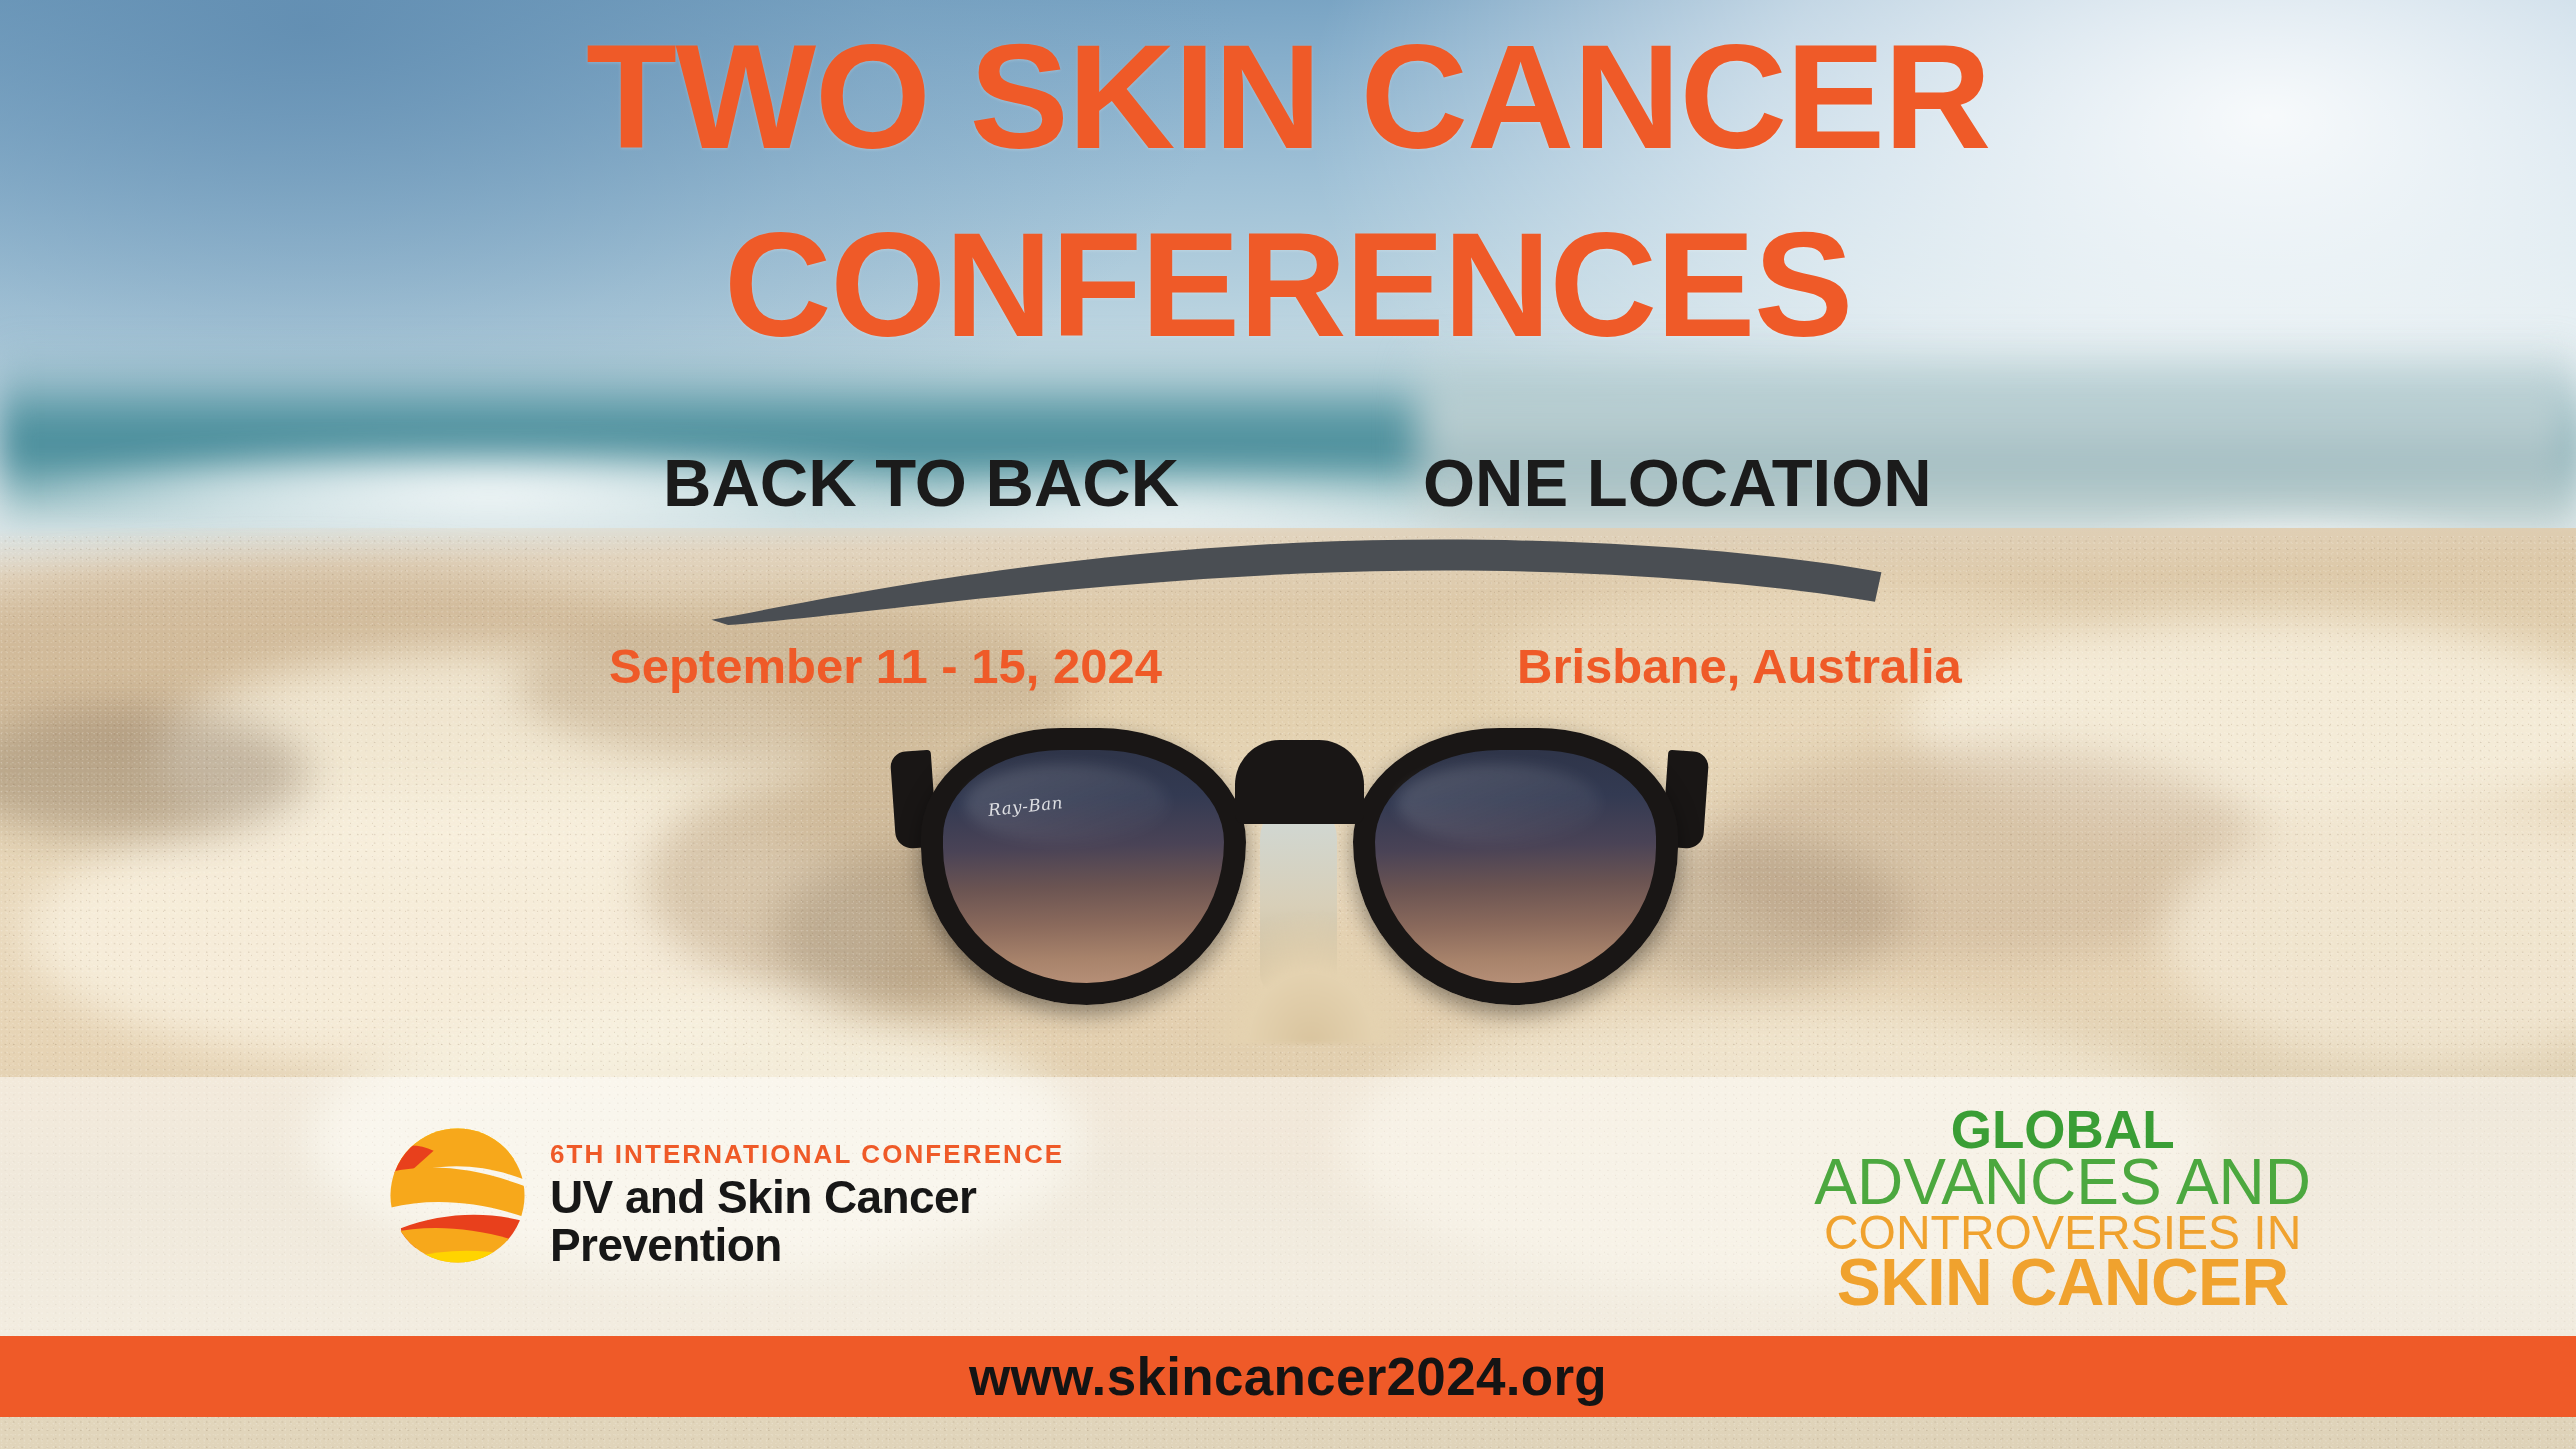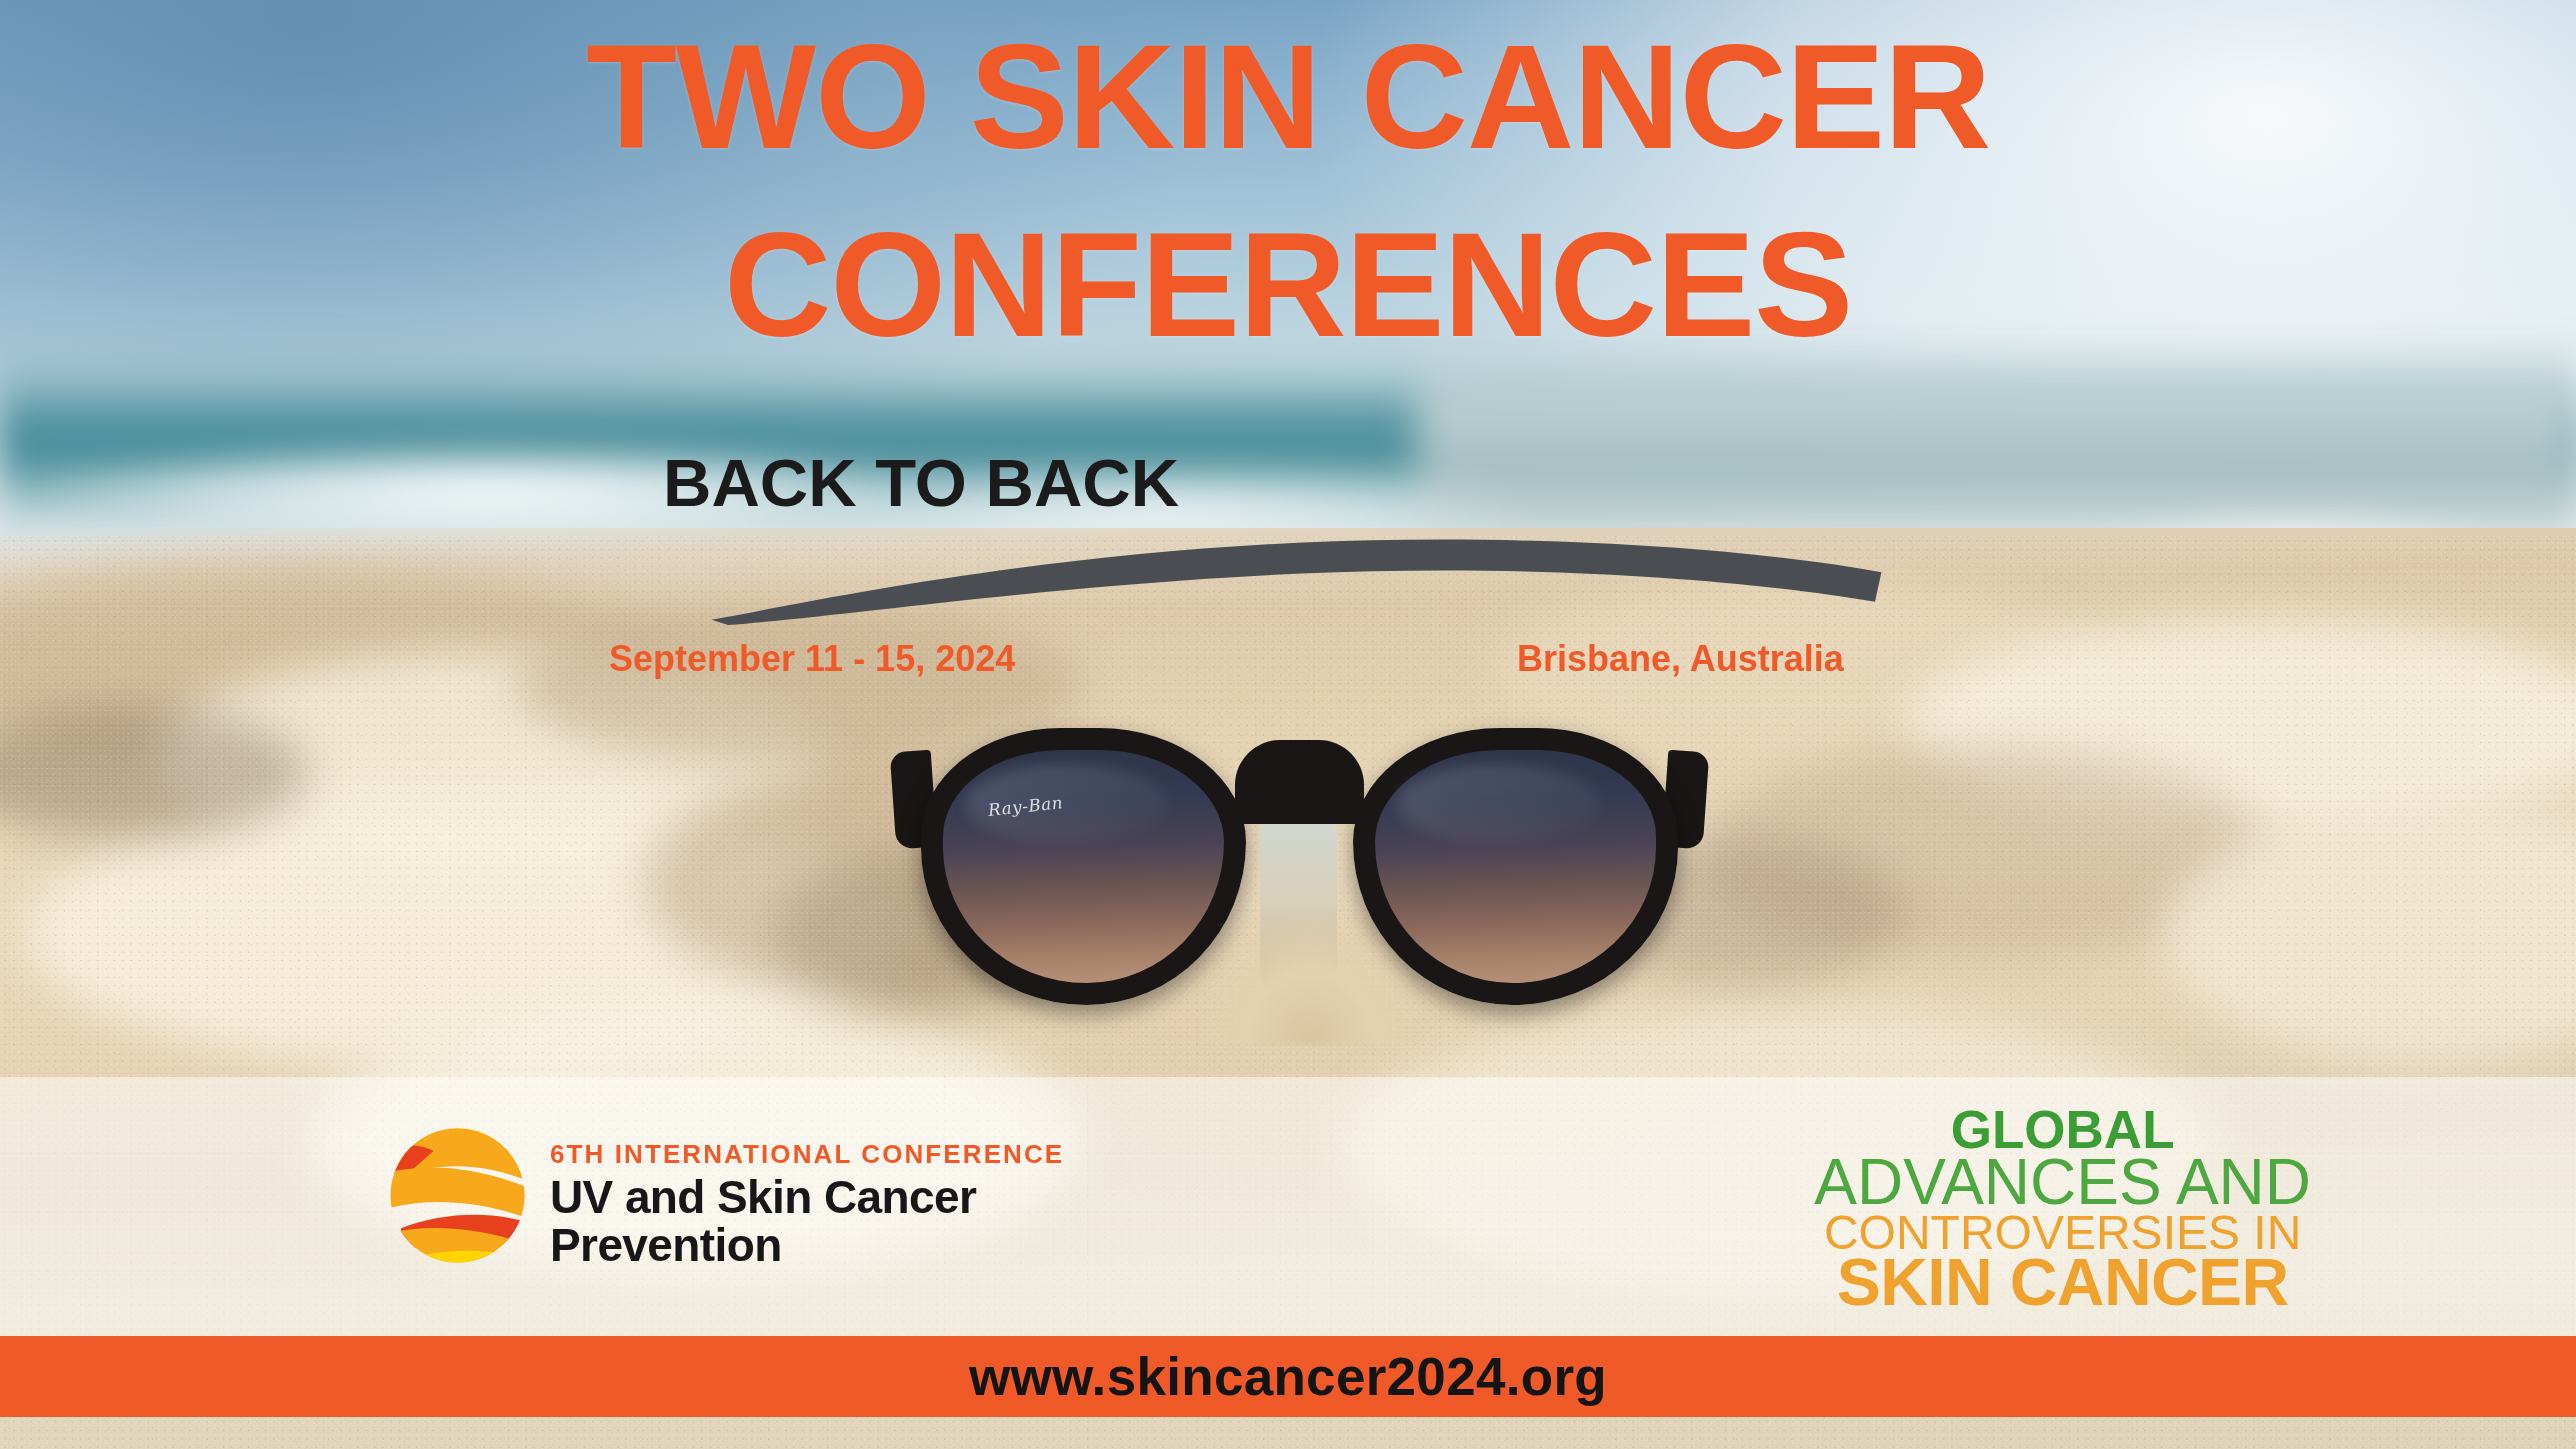--- a/index.html
+++ b/index.html
@@ -251,21 +251,21 @@
     width: 1191px;
     height: 90px;
     overflow: visible;
   }
 
   .detail {
     position: absolute;
     top: 638px;
     color: #EF5A28;
     font-weight: 600;
-    font-size: 36px;
+    font-size: 49px;
     white-space: nowrap;
   }
   #detail-dates { left: 609px; }
   #detail-place { left: 1517px; }
 
   
   #logo-band {
     position: absolute;
     left: 0; right: 0;
     top: 1077px;
@@ -395,20 +395,21 @@
     </div>
     <div class="bridge-gap"></div>
     <div class="bridge"></div>
     <div class="sand-pile"></div>
   </div>
 
   <div class="headline" id="headline-1">TWO SKIN CANCER</div>
   <div class="headline" id="headline-2">CONFERENCES</div>
 
   <div class="subline" id="sub-back">BACK TO BACK</div>
+  <div class="subline" id="sub-onelocation">ONE LOCATION</div>
 
   <svg id="swoosh" viewBox="0 0 1850 140">
     <path d="M 18,132 C 210,96 520,32 930,12 C 1300,-4 1640,22 1838,58
              L 1828,104 C 1630,70 1300,44 935,60 C 540,78 230,126 44,140 Z" fill="#4A4E53"></path>
   </svg>
 
   <div class="detail" id="detail-dates">September 11 - 15, 2024</div>
   <div class="detail" id="detail-place">Brisbane, Australia</div>
 
   <div id="logo-band"></div>

